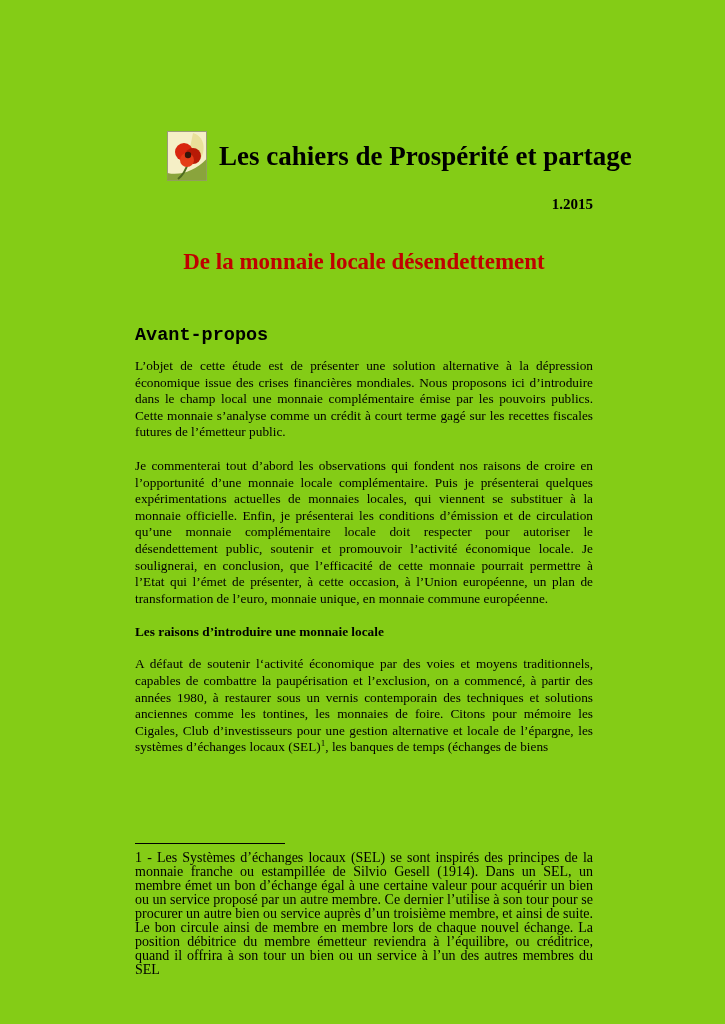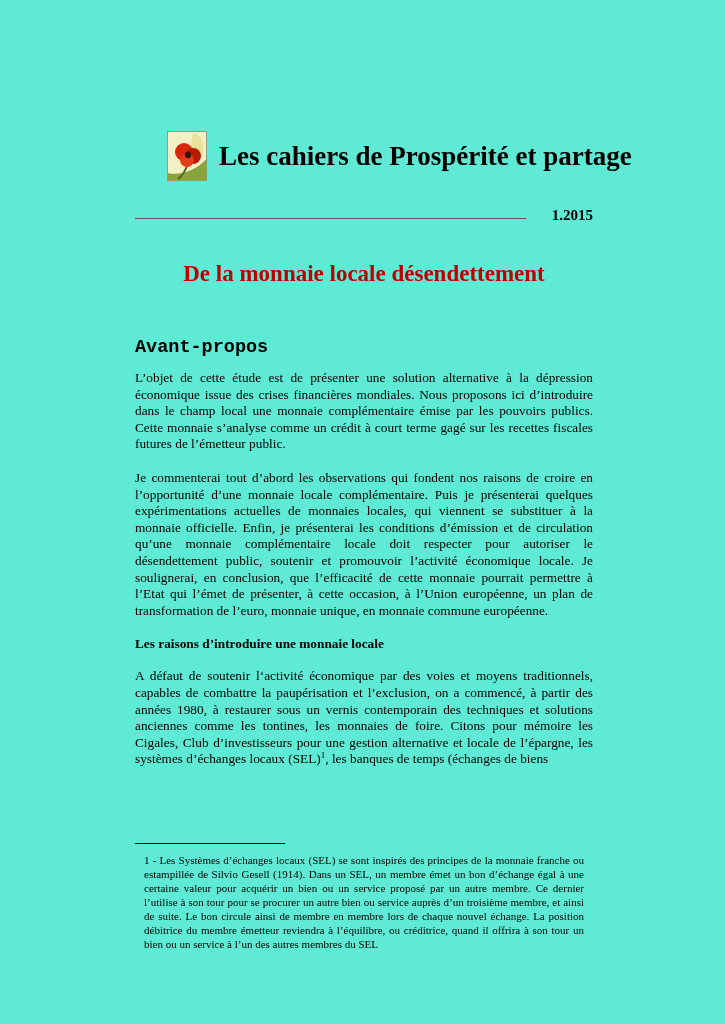--- a/index.html
+++ b/index.html
@@ -6,21 +6,21 @@
   body {
     width: 725px; height: 1024px;
     background: #ffffff;
     font-family: "Liberation Serif", serif;
     color: #000;
   }
   .page {
     position: relative;
     width: 725px; height: 1024px;
     overflow: hidden;
-    background: #5eead4;
+    background: #84cc16;
   }
   .content {
     margin: 0 132px 0 135px;
     padding-top: 130px;
   }
   
   .masthead {
     display: flex;
     align-items: center;
     gap: 12px;
@@ -31,22 +31,23 @@
   .brand {
     margin: 0;
     font-size: 27px;
     font-weight: bold;
     letter-spacing: 0px;
     white-space: nowrap;
   }
   .rule-row {
     display: flex;
     align-items: flex-end;
-    margin-top: 20px;
+    margin-top: 8px;
     height: 22px;
+    flex-direction: column;
   }
   .rule {
     flex: 1;
     border-bottom: 1px solid #555;
     margin-bottom: 5px;
     margin-right: 26px;
   }
   .issue {
     font-size: 15px;
     font-weight: bold;
@@ -91,22 +92,22 @@
     position: absolute;
     left: 135px; right: 132px;
     top: 843px;
   }
   .fn-rule {
     width: 150px;
     border-top: 1px solid #000;
     margin-bottom: 7px;
   }
   .fn-text {
-    margin: 9px;
-    font-size: 11px;
+    margin: 0;
+    font-size: 14px;
     line-height: 14px;
     text-align: justify;
   }
 </style>
 </head>
 <body>
 
 <div class="page">
   <div class="content">
 

